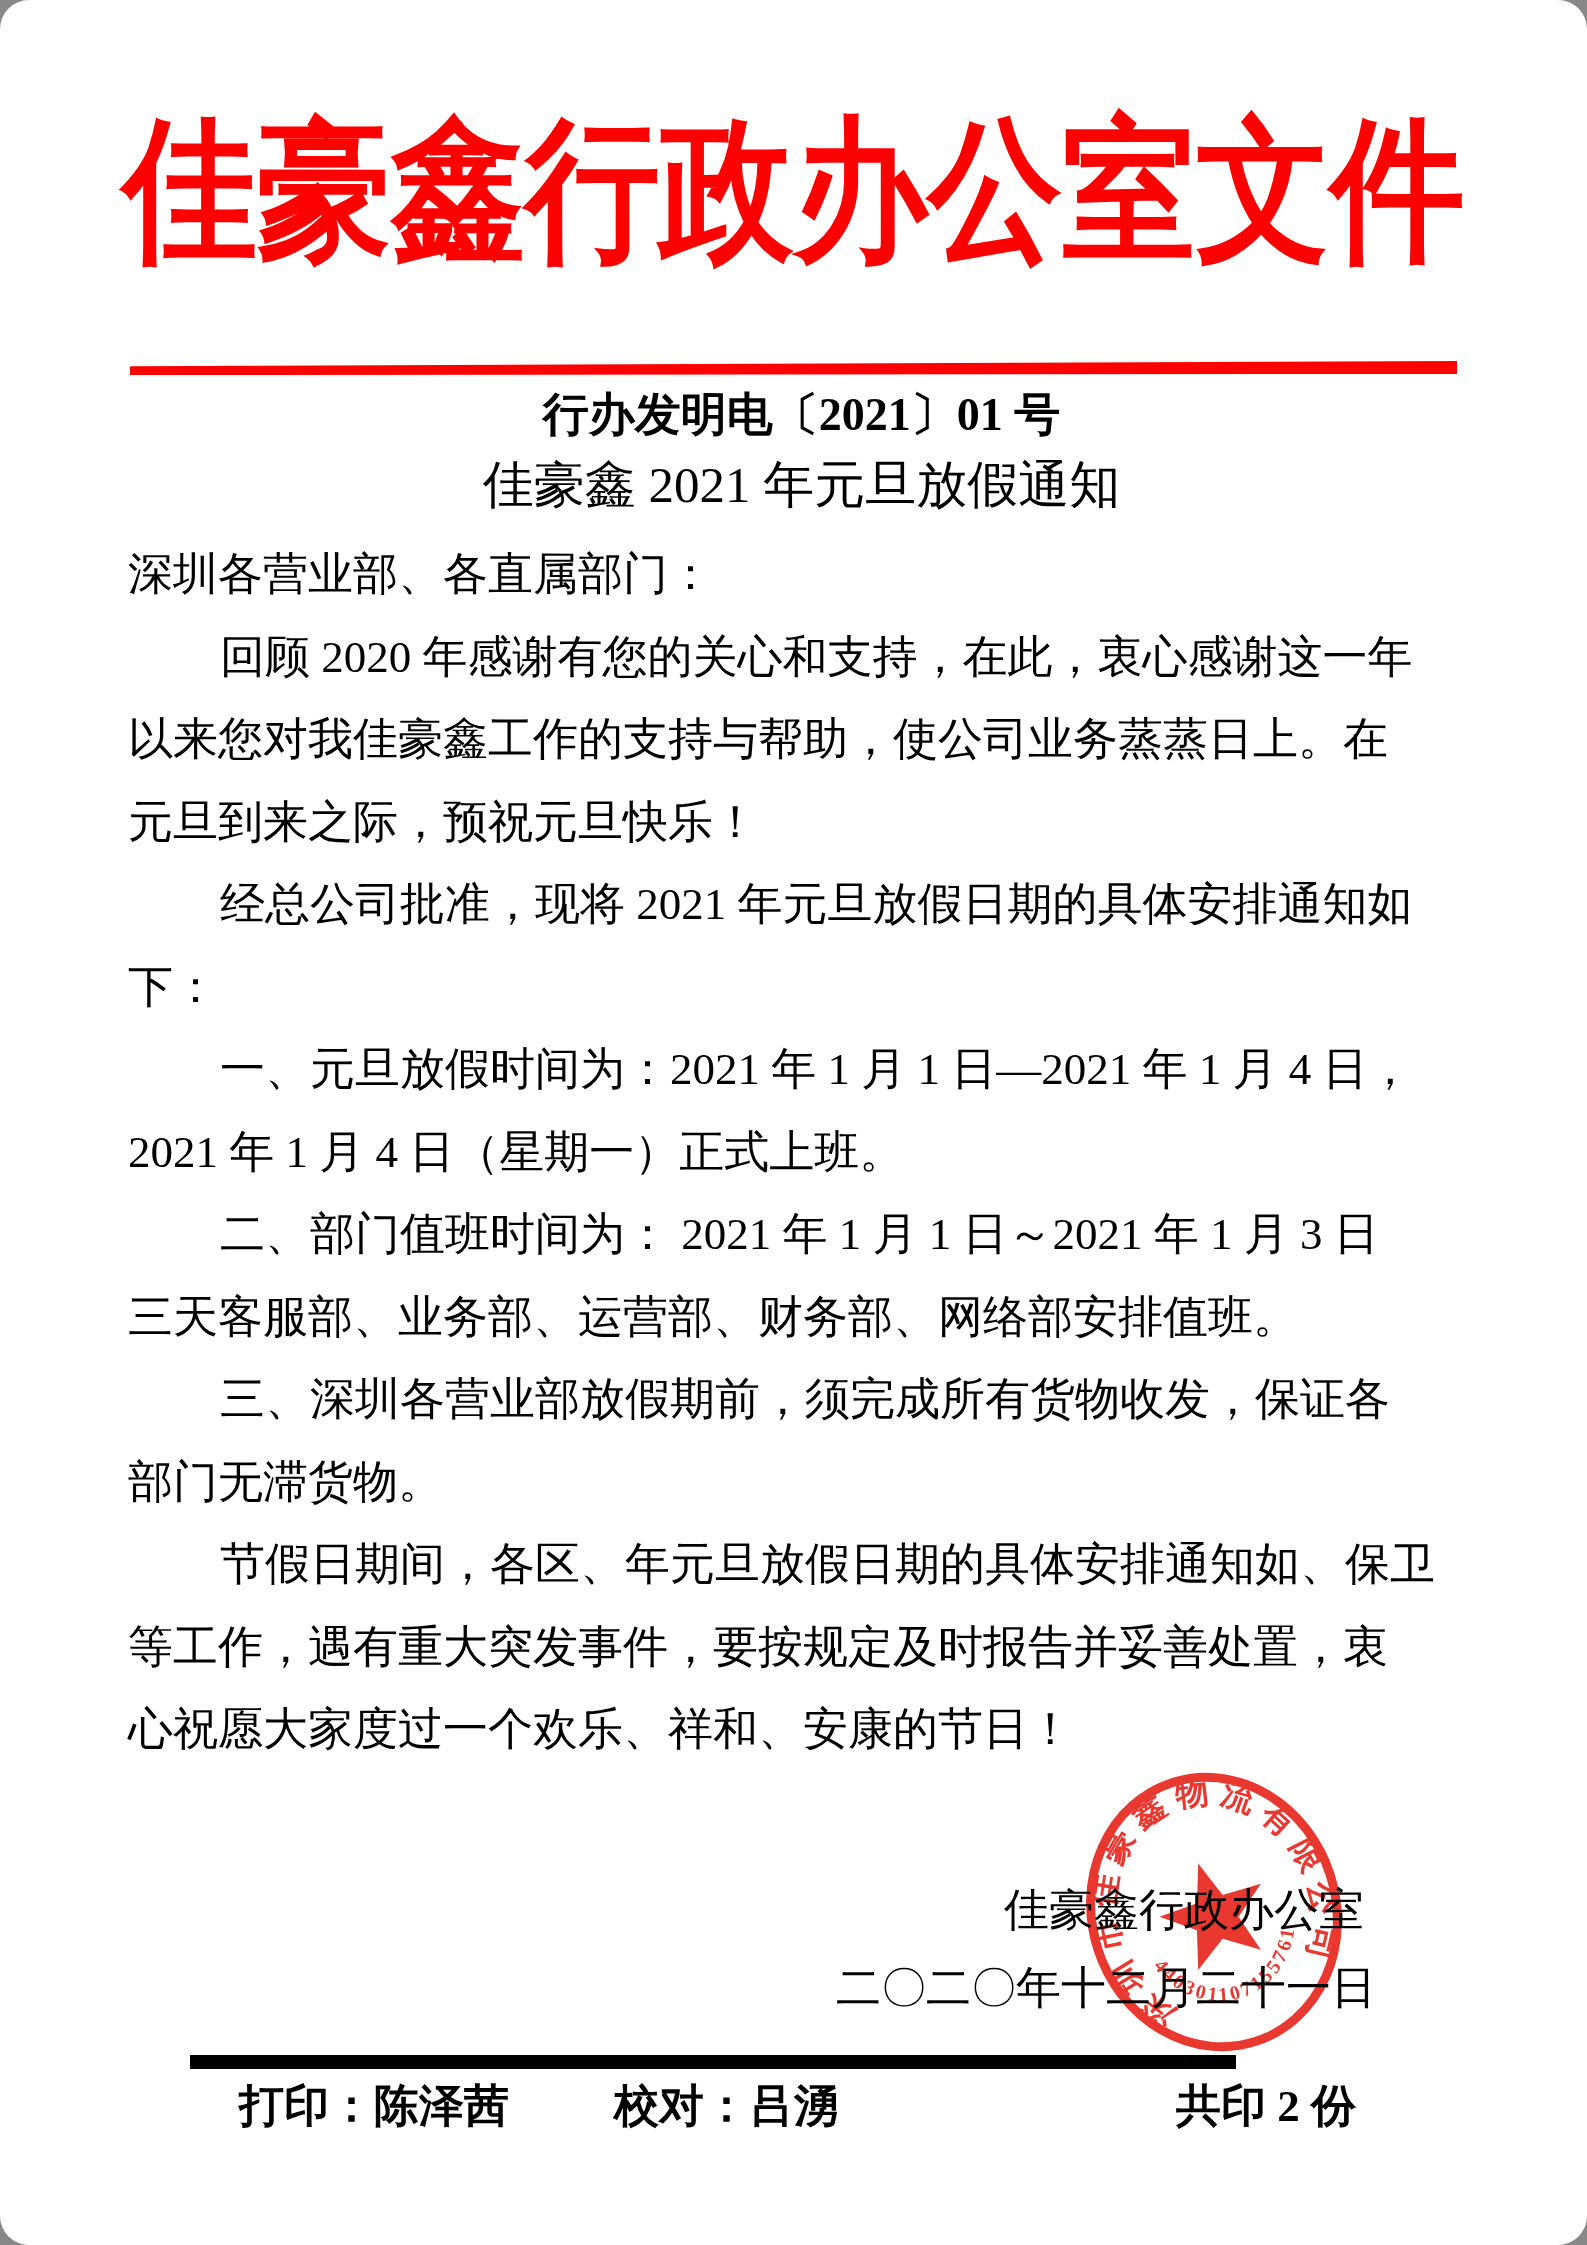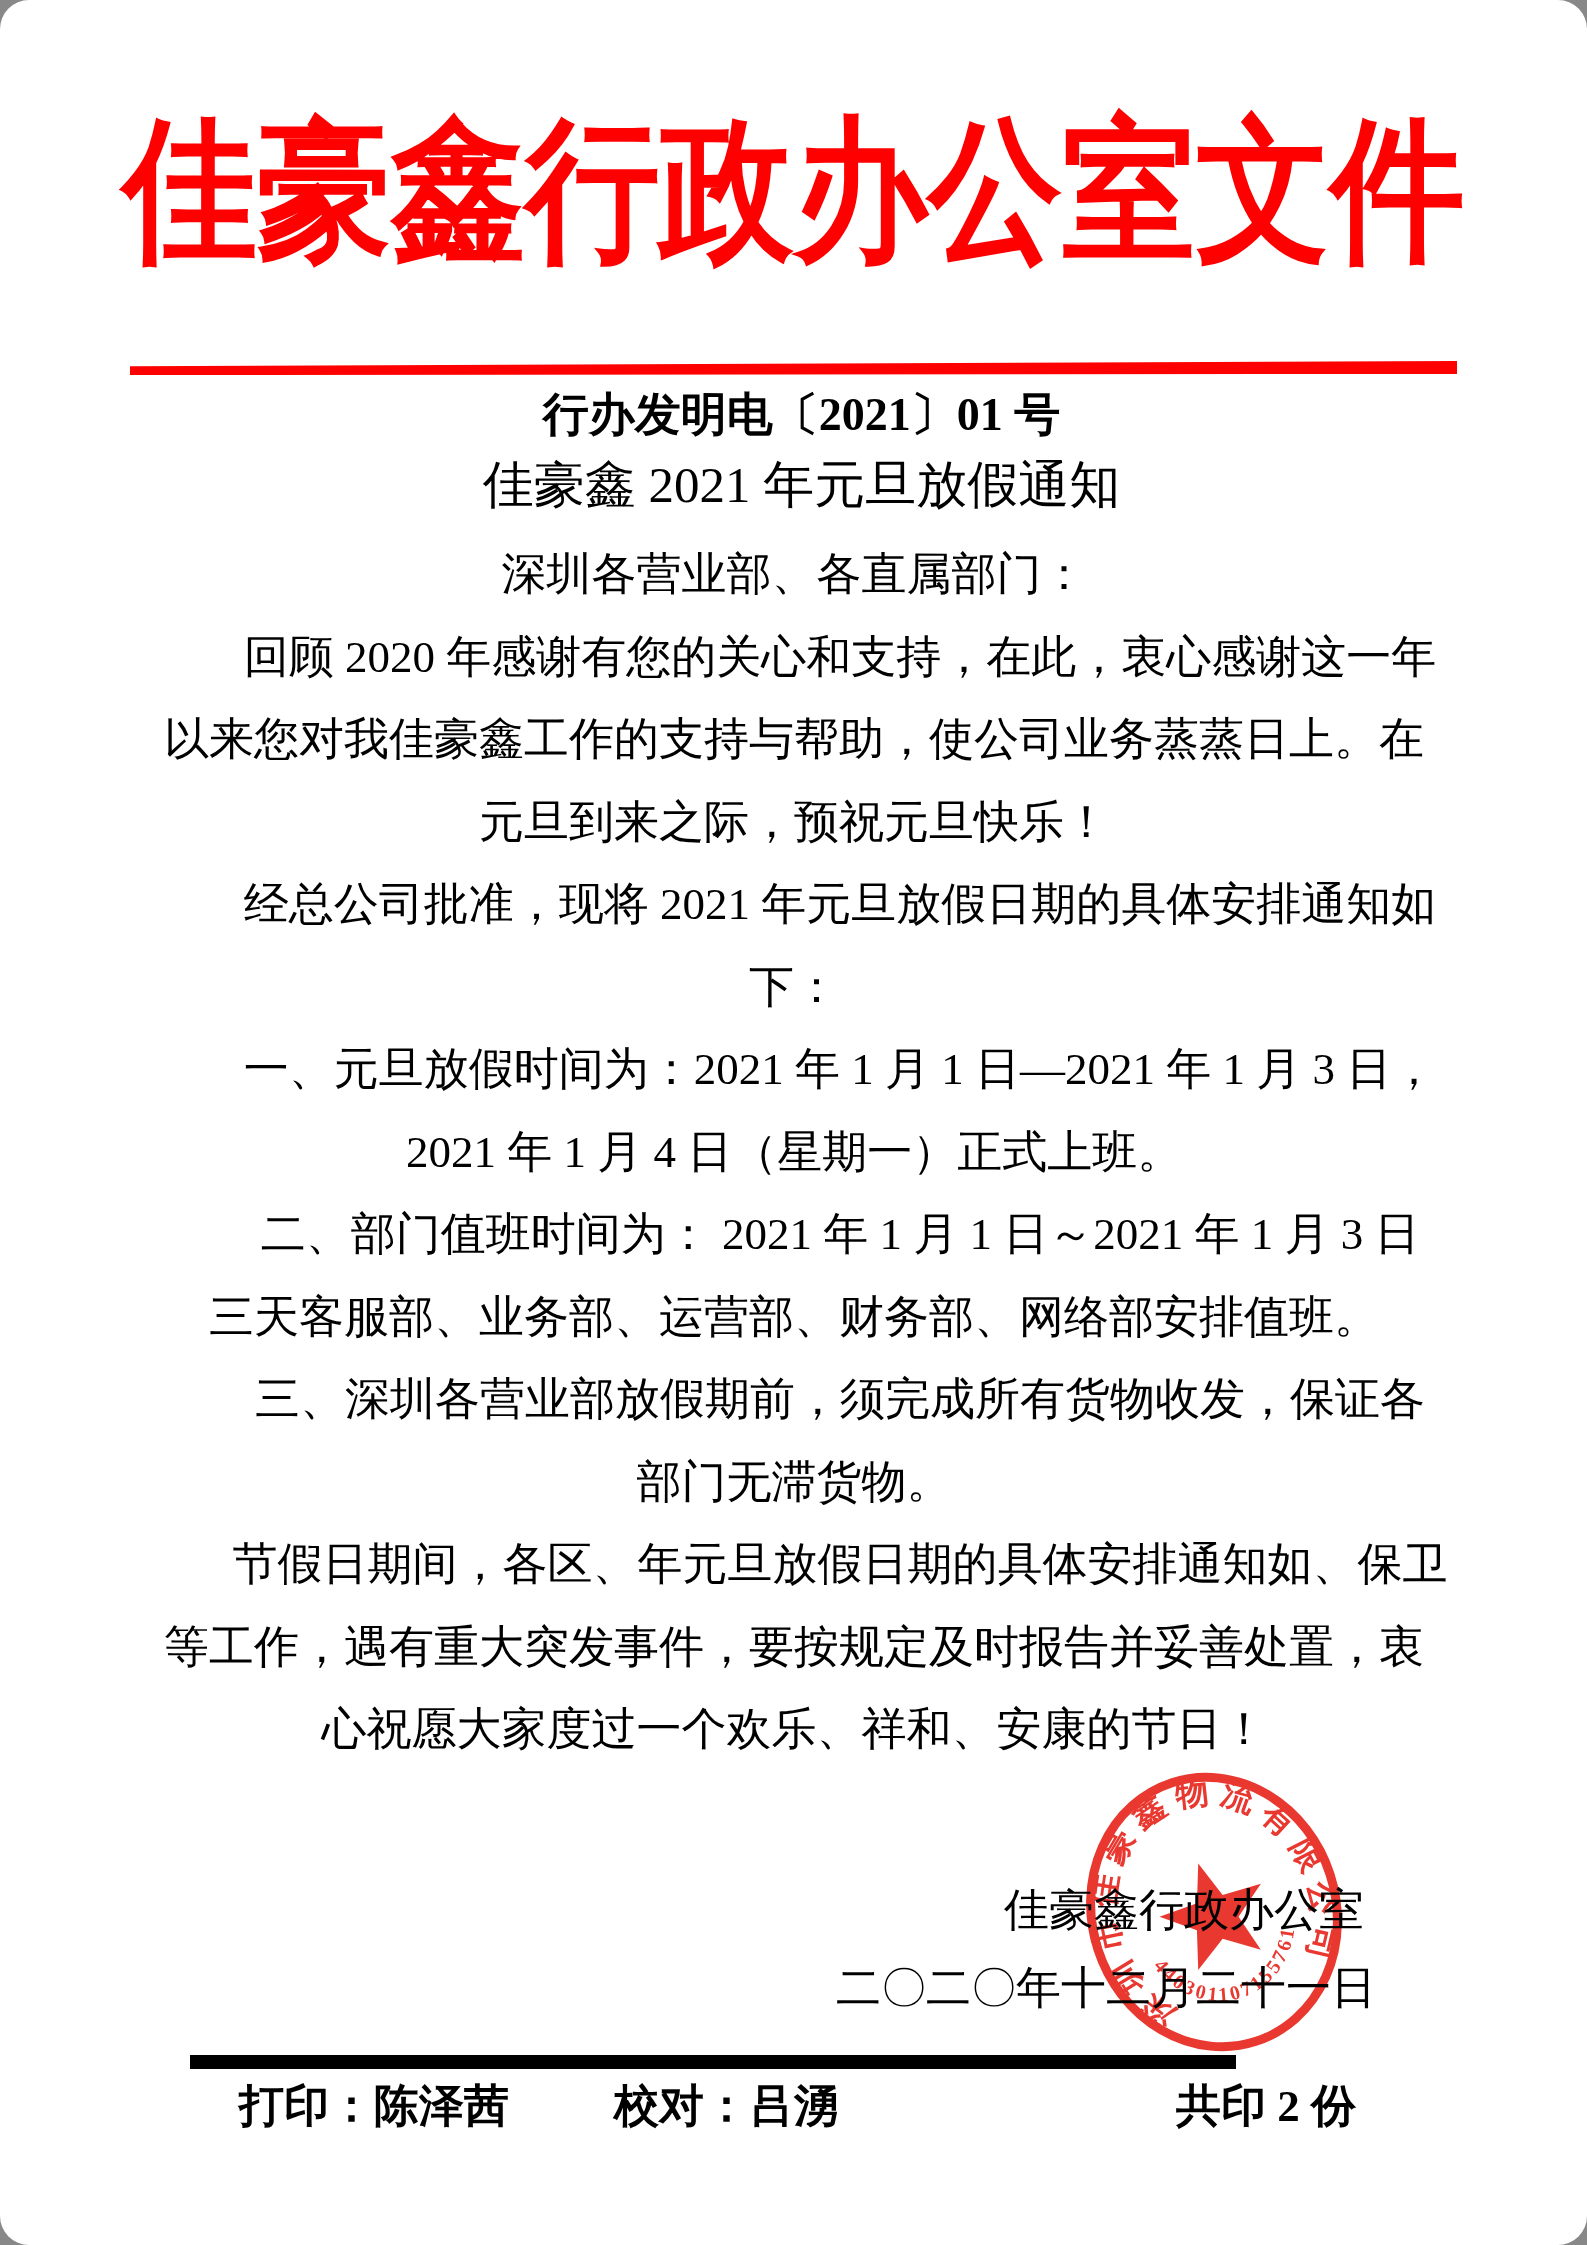--- a/index.html
+++ b/index.html
@@ -42,21 +42,20 @@
     position:absolute;top:452px;left:8px;width:100%;
     text-align:center;
     font-size:51px;line-height:66px;
     font-weight:normal;
     white-space:nowrap;
   }
   
   .body-text{
     position:absolute;left:128px;top:533px;
     width:1332px;
-    text-align:center;
   }
   .body-text .line{
     height:82.5px;line-height:82.5px;
     font-size:45px;
     white-space:nowrap;
   }
   .body-text .line.indent{padding-left:92px;}
   
   .sign-office{
     position:absolute;left:1004px;top:1884px;
@@ -109,21 +108,21 @@
 
   <div class="doc-title">佳豪鑫 2021 年元旦放假通知</div>
 
   <div class="body-text">
     <div class="line">深圳各营业部、各直属部门：</div>
     <div class="line indent">回顾 2020 年感谢有您的关心和支持，在此，衷心感谢这一年</div>
     <div class="line">以来您对我佳豪鑫工作的支持与帮助，使公司业务蒸蒸日上。在</div>
     <div class="line">元旦到来之际，预祝元旦快乐！</div>
     <div class="line indent">经总公司批准，现将 2021 年元旦放假日期的具体安排通知如</div>
     <div class="line">下：</div>
-    <div class="line indent">一、元旦放假时间为：2021 年 1 月 1 日—2021 年 1 月 3 日，</div>
+    <div class="line indent">一、元旦放假时间为：2021 年 1 月 1 日—2021 年 1 月 4 日，</div>
     <div class="line">2021 年 1 月 4 日（星期一）正式上班。</div>
     <div class="line indent">二、部门值班时间为： 2021 年 1 月 1 日～2021 年 1 月 3 日</div>
     <div class="line">三天客服部、业务部、运营部、财务部、网络部安排值班。</div>
     <div class="line indent">三、深圳各营业部放假期前，须完成所有货物收发，保证各</div>
     <div class="line">部门无滞货物。</div>
     <div class="line indent">节假日期间，各区、年元旦放假日期的具体安排通知如、保卫</div>
     <div class="line">等工作，遇有重大突发事件，要按规定及时报告并妥善处置，衷</div>
     <div class="line">心祝愿大家度过一个欢乐、祥和、安康的节日！</div>
   </div>
 

